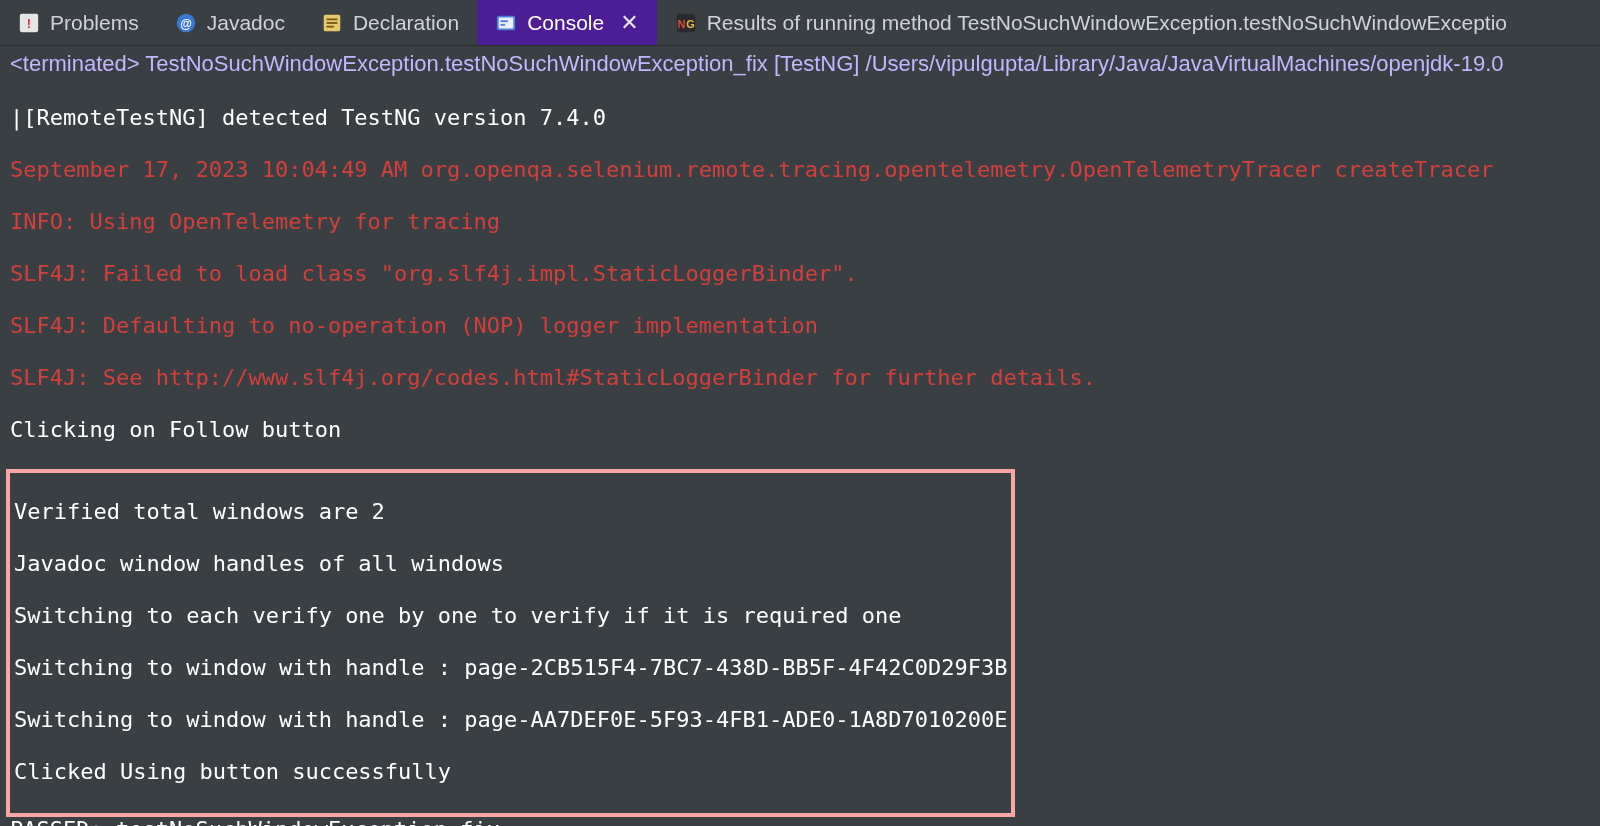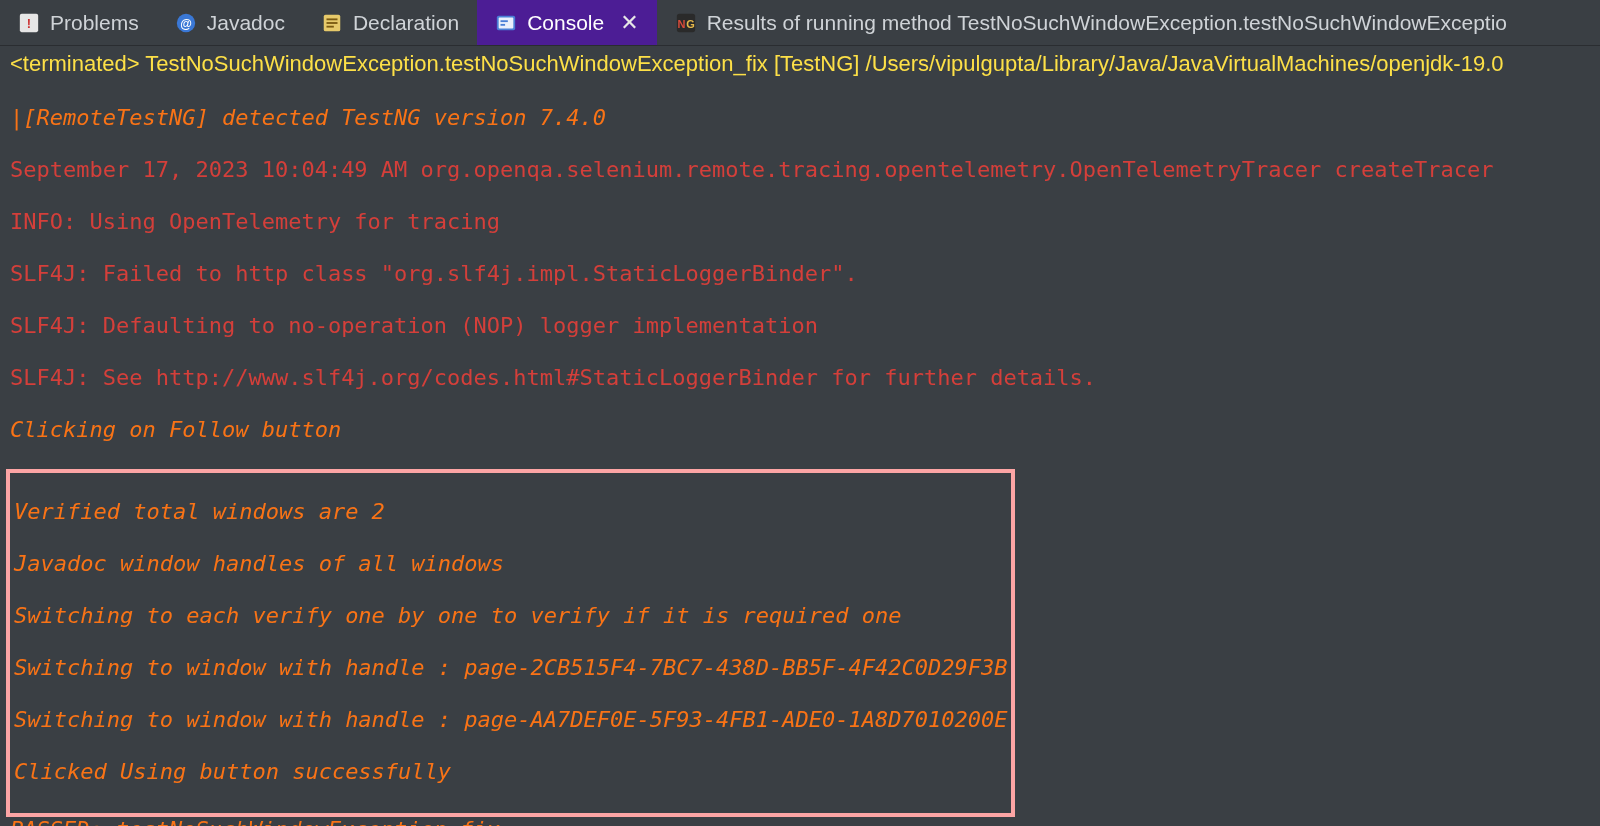--- a/index.html
+++ b/index.html
@@ -51,35 +51,35 @@
   }
   .tab.last {
     flex: 1 1 auto;
     overflow: hidden;
   }
   
   .status-line {
     padding: 5px 10px 0 10px;
     font-family: -apple-system, "Segoe UI", Arial, sans-serif;
     font-size: 22px;
-    color: #fde047;
+    color: #c4b5fd;
     white-space: nowrap;
     overflow: hidden;
   }
   
   .console {
     padding: 2px 10px;
     font-size: 22px;
     line-height: 26px;
     white-space: pre;
   }
   .console .line {
     font-family: "Menlo", "Consolas", "Monaco", monospace;
   }
-  .c-white { color: #f97316; font-style: italic; }
+  .c-white { color: #ffffff; }
   .c-red   { color: #d43f3a; }
   .highlight-box {
     border: 4px solid #fca5a5;
     display: inline-block;
     padding: 0 4px 2px 4px;
     margin-left: -4px;
   }
 </style>
 </head>
 <body>
@@ -143,21 +143,21 @@
   </div>
 
 </div>
 
 <div class="status-line">&lt;terminated&gt; TestNoSuchWindowException.testNoSuchWindowException_fix [TestNG] /Users/vipulgupta/Library/Java/JavaVirtualMachines/openjdk-19.0</div>
 
 <div class="console">
 <div class="line c-white">|[RemoteTestNG] detected TestNG version 7.4.0</div>
 <div class="line c-red">September 17, 2023 10:04:49 AM org.openqa.selenium.remote.tracing.opentelemetry.OpenTelemetryTracer createTracer</div>
 <div class="line c-red">INFO: Using OpenTelemetry for tracing</div>
-<div class="line c-red">SLF4J: Failed to http class "org.slf4j.impl.StaticLoggerBinder".</div>
+<div class="line c-red">SLF4J: Failed to load class "org.slf4j.impl.StaticLoggerBinder".</div>
 <div class="line c-red">SLF4J: Defaulting to no-operation (NOP) logger implementation</div>
 <div class="line c-red">SLF4J: See http://www.slf4j.org/codes.html#StaticLoggerBinder for further details.</div>
 <div class="line c-white">Clicking on Follow button</div>
 <div class="highlight-box">
 <div class="line c-white">Verified total windows are 2</div>
 <div class="line c-white">Javadoc window handles of all windows</div>
 <div class="line c-white">Switching to each verify one by one to verify if it is required one</div>
 <div class="line c-white">Switching to window with handle : page-2CB515F4-7BC7-438D-BB5F-4F42C0D29F3B</div>
 <div class="line c-white">Switching to window with handle : page-AA7DEF0E-5F93-4FB1-ADE0-1A8D7010200E</div>
 <div class="line c-white">Clicked Using button successfully</div>

